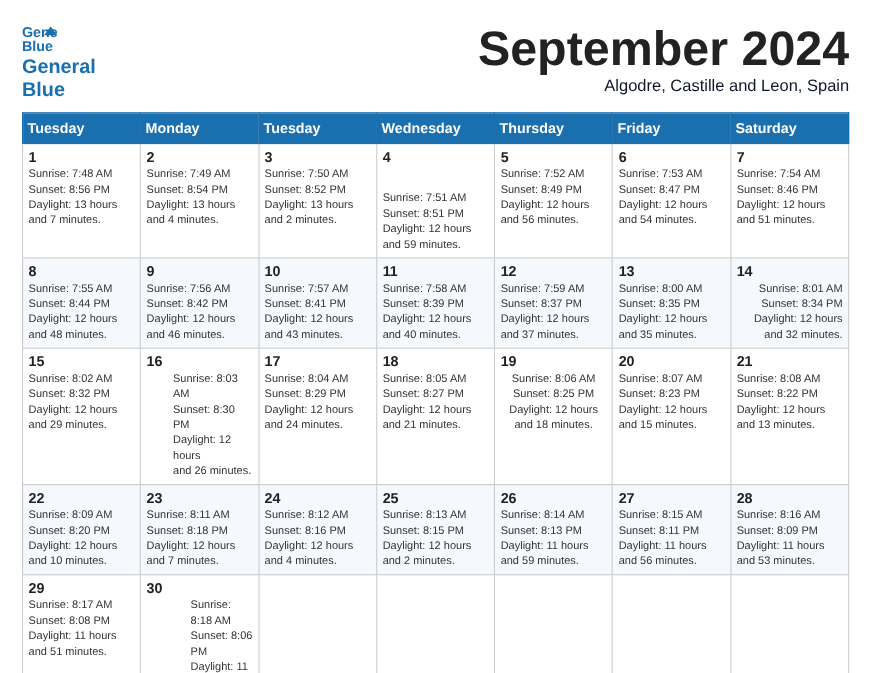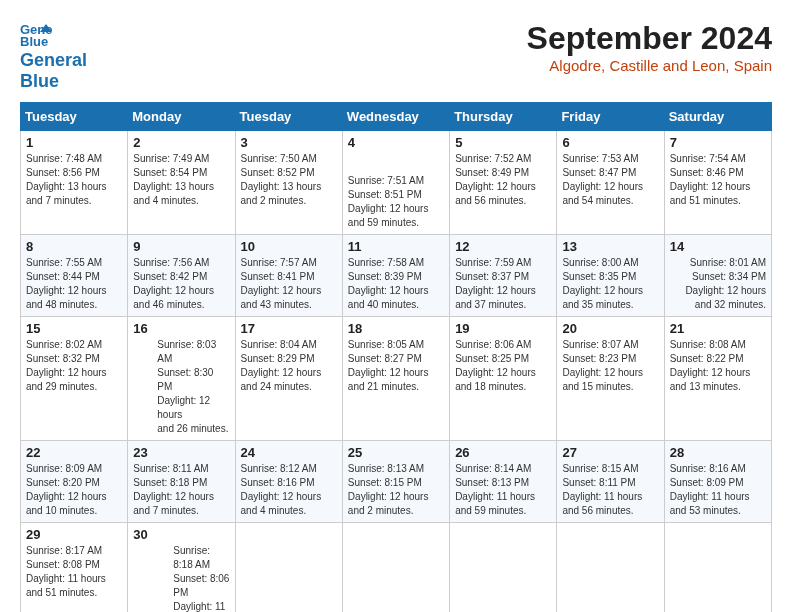--- a/index.html
+++ b/index.html
@@ -23,27 +23,27 @@
     }
     .logo-row {
       display: flex;
       align-items: center;
       gap: 2px;
     }
     .title-section {
       text-align: right;
     }
     .month-title {
-      font-size: 32px;
+      font-size: 44px;
       font-weight: bold;
       color: #222;
     }
     .location {
       font-size: 15px;
-      color: #c2410c;
+      color: #0f172a;
     }
     table {
       width: 100%;
       border-collapse: collapse;
       font-size: 11px;
     }
     thead tr th {
       background: #1a6faf;
       color: #fff;
       padding: 6px 4px;
@@ -242,21 +242,21 @@
         </td>
         <td>
           <span class="day-num">18</span>
           <div class="day-info" style="white-space: pre-line;">Sunrise: 8:05 AM
 Sunset: 8:27 PM
 Daylight: 12 hours
 and 21 minutes.</div>
         </td>
         <td>
           <span class="day-num">19</span>
-          <div class="day-info" style="white-space: pre-line;">Sunrise: 8:06 AM
+          <div class="day-info" style="white-space: pre-line; text-align: center;">Sunrise: 8:06 AM
 Sunset: 8:25 PM
 Daylight: 12 hours
 and 18 minutes.</div>
         </td>
         <td>
           <span class="day-num">20</span>
           <div class="day-info" style="white-space: pre-line;">Sunrise: 8:07 AM
 Sunset: 8:23 PM
 Daylight: 12 hours
 and 15 minutes.</div>

